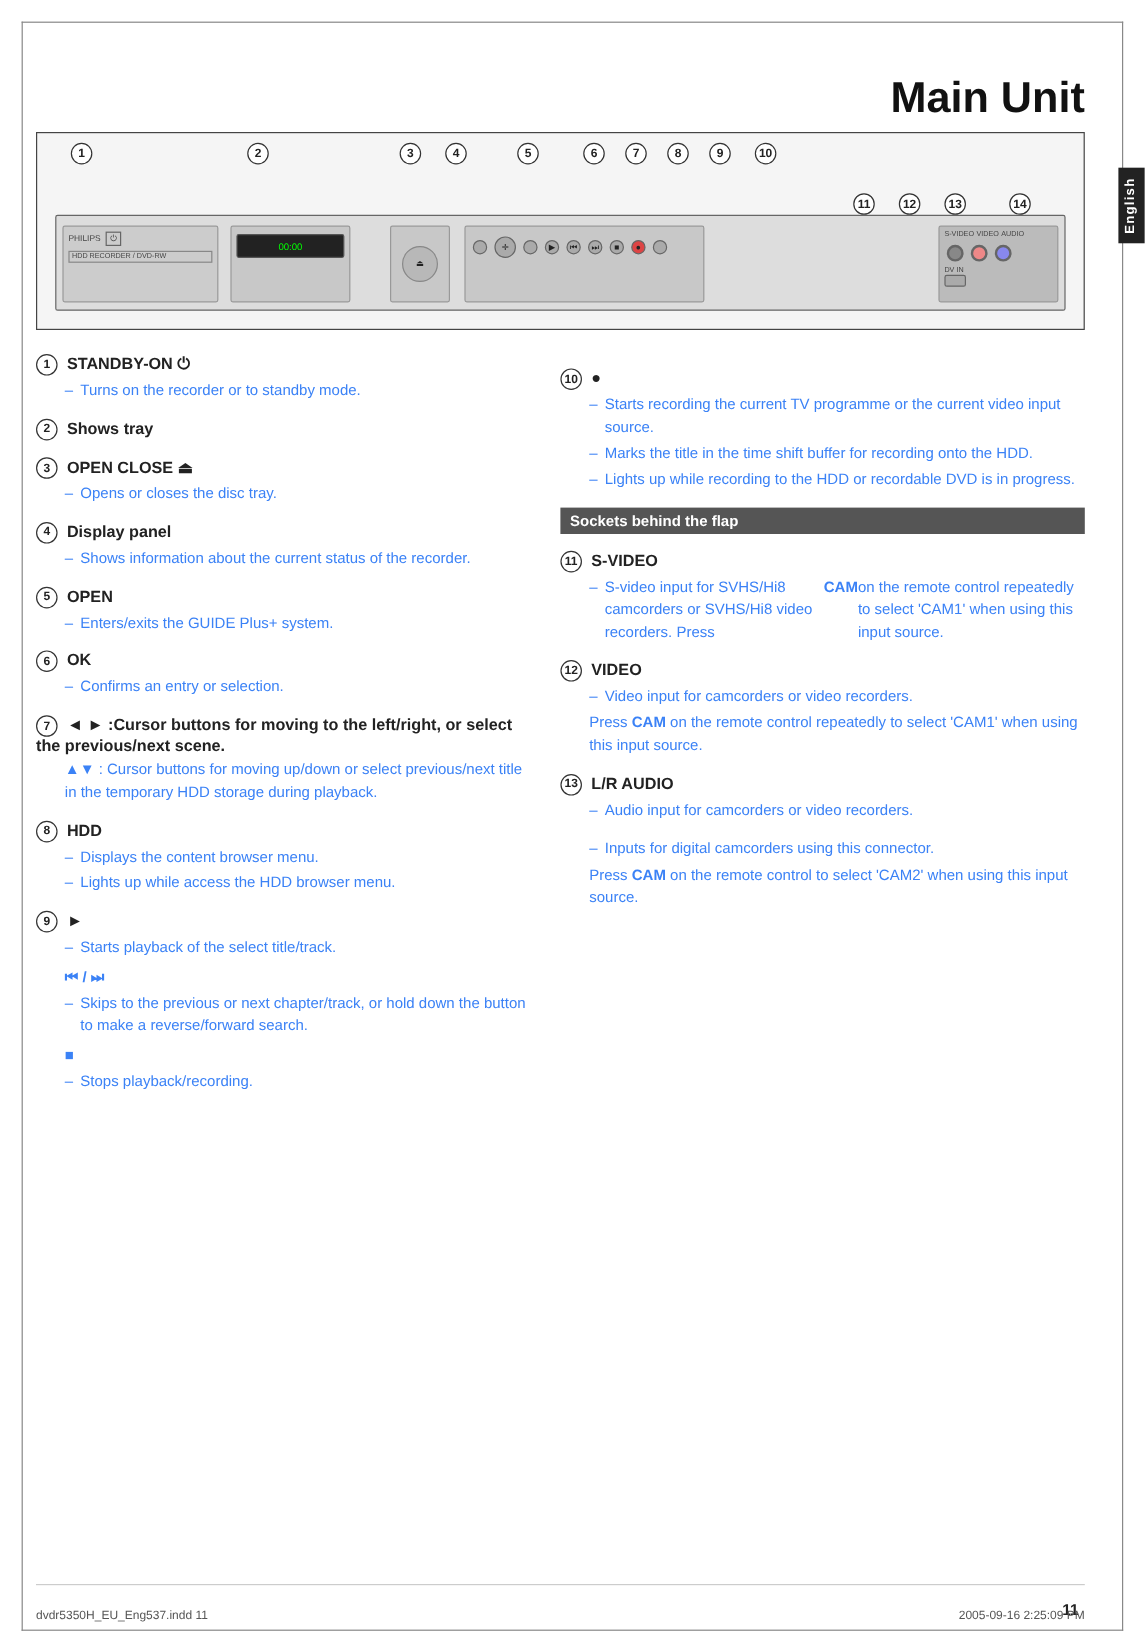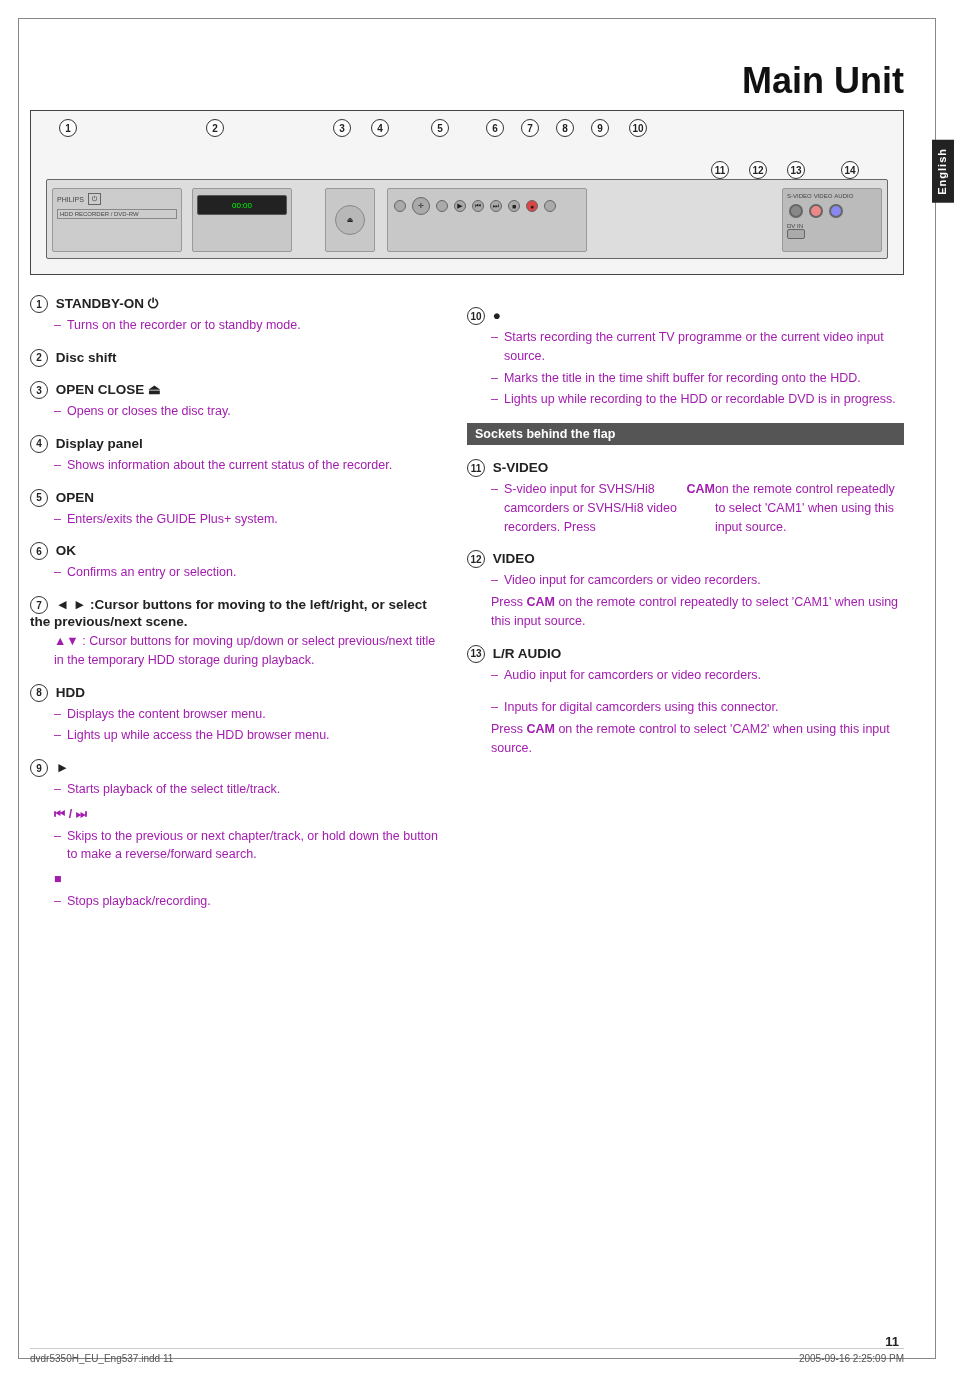--- a/index.html
+++ b/index.html
@@ -138,21 +138,21 @@
       border-radius: 50%;
       font-size: 10px;
       margin-right: 4px;
       vertical-align: middle;
     }
 
     .section-body {
       padding-left: 24px;
       font-size: 12.5px;
       line-height: 1.5;
-      color: #a21caf;
+      color: #3b82f6;
     }
 
     .section-body p {
       margin-bottom: 2px;
     }
 
     .dash-item {
       display: flex;
       margin-bottom: 3px;
     }
@@ -173,29 +173,29 @@
       margin-bottom: 6px;
       margin-top: 2px;
     }
 
     
     strong { font-weight: bold; }
 
     
     .footer {
       position: absolute;
-      bottom: 13px;
+      bottom: 25px;
       left: 30px;
       right: 50px;
       display: flex;
       justify-content: space-between;
       font-size: 10px;
       color: #555;
       border-top: 1px solid #ccc;
-      padding-top: 4px;
+      padding-top: 20px;
     }
 
     .page-num {
       position: absolute;
       bottom: 28px;
       right: 55px;
       font-size: 13px;
       font-weight: bold;
       color: #222;
     }
@@ -405,21 +405,21 @@
         <strong>STANDBY-ON ⏻</strong>
       </div>
       <div class="section-body">
         <div class="dash-item">Turns on the recorder or to standby mode.</div>
       </div>
     </div>
 
     <div class="section">
       <div class="section-title">
         <span class="num">2</span>
-        <strong>Disc shift</strong>
+        <strong>Shows tray</strong>
       </div>
     </div>
 
     <div class="section">
       <div class="section-title">
         <span class="num">3</span>
         <strong>OPEN CLOSE ⏏</strong>
       </div>
       <div class="section-body">
         <div class="dash-item">Opens or closes the disc tray.</div>

